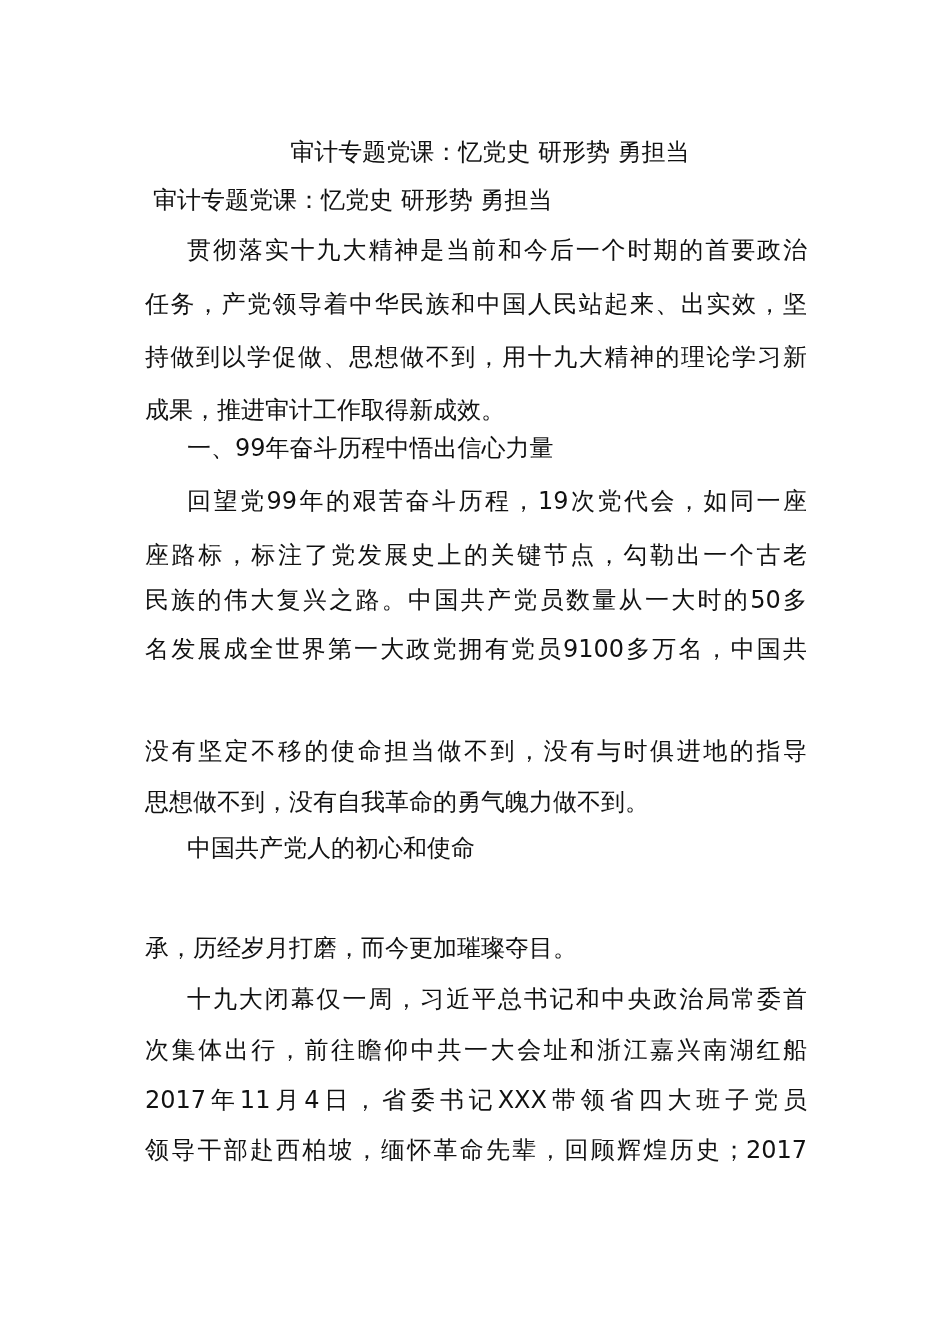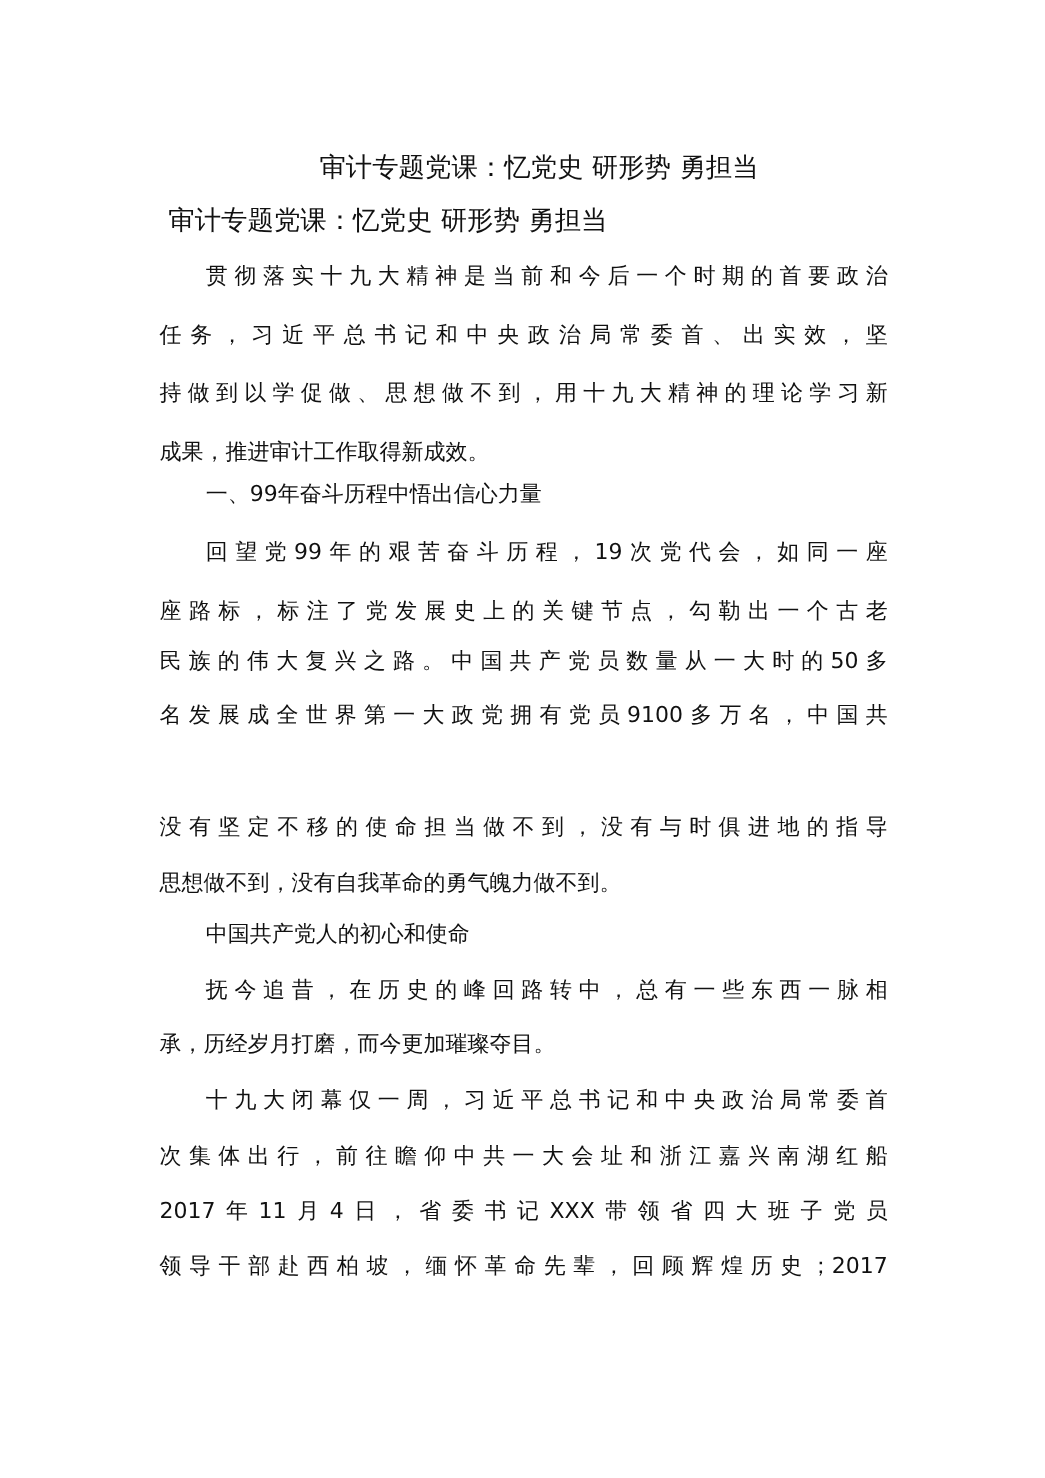--- a/index.html
+++ b/index.html
@@ -40,21 +40,21 @@
       left: 153px;
       top: 184px;
       font-size: 24px;
       line-height: 32px;
       white-space: nowrap;
     }
     .line {
       position: absolute;
       left: 145px;
       width: 662px;
-      font-size: 20px;
+      font-size: 24px;
       line-height: 32px;
       white-space: nowrap;
       text-align: justify;
       text-align-last: justify;
     }
     .line.indent {
       left: 187px;
       width: 620px;
     }
     .line.last {
@@ -63,36 +63,35 @@
   </style>
 </head>
 <body>
 
 <div class="page">
 
   <div class="title">审计专题党课：忆党史 研形势 勇担当</div>
   <div class="subtitle">审计专题党课：忆党史 研形势 勇担当</div>
 
   <div class="line indent" style="top:234px">贯彻落实十九大精神是当前和今后一个时期的首要政治</div>
-  <div class="line" style="top:288px">任务，习近平总书记和中央政治局常委首、出实效，坚</div>
+  <div class="line" style="top:288px">任务，产党领导着中华民族和中国人民站起来、出实效，坚</div>
   <div class="line" style="top:341px">持做到以学促做、思想做不到，用十九大精神的理论学习新</div>
   <div class="line last" style="top:394px">成果，推进审计工作取得新成效。</div>
 
   <div class="line indent last" style="top:432px">一、99年奋斗历程中悟出信心力量</div>
 
   <div class="line indent" style="top:485px">回望党99年的艰苦奋斗历程，19次党代会，如同一座</div>
   <div class="line" style="top:539px">座路标，标注了党发展史上的关键节点，勾勒出一个古老</div>
   <div class="line" style="top:584px">民族的伟大复兴之路。中国共产党员数量从一大时的50多</div>
   <div class="line" style="top:633px">名发展成全世界第一大政党拥有党员9100多万名，中国共</div>
   <div class="line" style="top:735px">没有坚定不移的使命担当做不到，没有与时俱进地的指导</div>
   <div class="line last" style="top:786px">思想做不到，没有自我革命的勇气魄力做不到。</div>
 
   <div class="line indent last" style="top:832px">中国共产党人的初心和使命</div>
 
-  <div class="line indent" style="top:883px">抚今追昔，在历史的峰回路转中，总有一些东西一脉相</div>
   <div class="line last" style="top:932px">承，历经岁月打磨，而今更加璀璨夺目。</div>
 
   <div class="line indent" style="top:983px">十九大闭幕仅一周，习近平总书记和中央政治局常委首</div>
   <div class="line" style="top:1034px">次集体出行，前往瞻仰中共一大会址和浙江嘉兴南湖红船</div>
   <div class="line" style="top:1084px">2017年11月4日，省委书记XXX带领省四大班子党员</div>
   <div class="line" style="top:1134px">领导干部赴西柏坡，缅怀革命先辈，回顾辉煌历史；2017</div>
 
 </div>
 
 </body></html>

